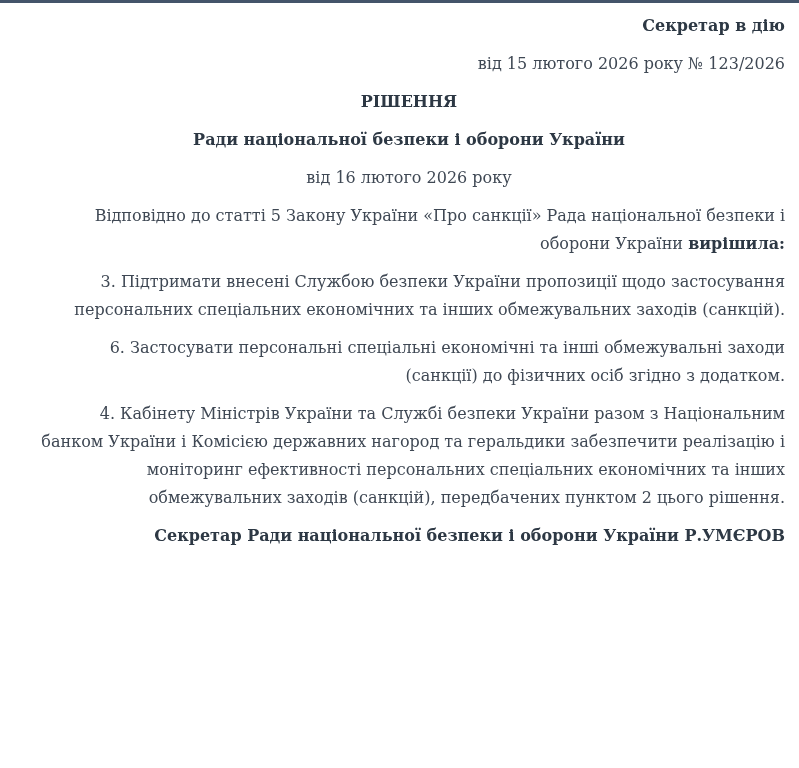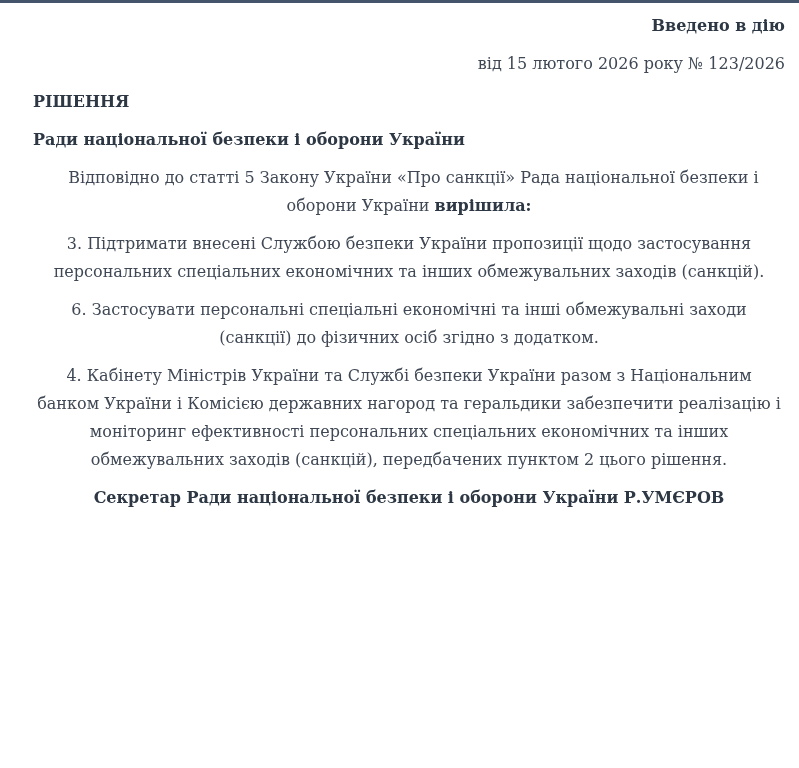--- a/index.html
+++ b/index.html
@@ -20,46 +20,47 @@
     height: 3px;
     background: var(--top-bar, #44546a);
   }
   .content {
     padding: 9px 14px 0 33px;
   }
   .para {
     font-size: 16px;
     line-height: 28px;
     margin: 0 0 10px 0;
-    text-align: center;
+    text-align: right;
   }
   .right { text-align: right; }
-  .center { text-align: left; }
+  .center { text-align: center; }
   .b {
     font-weight: bold;
     color: var(--heading-text, #2d3844);
   }
   .intro-para { text-indent: 9px; }
   .subject { margin-left: auto; margin-right: auto; max-width: 720px; }
 </style>
 </head>
 <body style="--top-bar: #44546a; --body-text: #3f4854; --heading-text: #2d3844;">
 
 <div class="top-bar"></div>
 
 <div class="content">
 
   <div>
-    <div class="para right b">Введено в дію</div>
+    <div class="para right b">Секретар в дію</div>
     <div class="para right">від 15 лютого 2026 року № 123/2026</div>
   </div>
 
   <div>
     <div class="para center b">РІШЕННЯ</div>
     <div class="para center b">Ради національної безпеки і оборони України</div>
+    <div class="para center">від 16 лютого 2026 року</div>
   </div>
 
   <div class="para intro-para">
     <span>Відповідно до статті 5 Закону України «Про санкції» Рада національної безпеки і оборони України</span>
     <span class="b">вирішила:</span>
   </div>
 
   <div class="para">3. Підтримати внесені Службою безпеки України пропозиції щодо застосування персональних спеціальних економічних та інших обмежувальних заходів (санкцій).</div>
   <div class="para">6. Застосувати персональні спеціальні економічні та інші обмежувальні заходи (санкції) до фізичних осіб згідно з додатком.</div>
   <div class="para">4. Кабінету Міністрів України та Службі безпеки України разом з Національним банком України і Комісією державних нагород та геральдики забезпечити реалізацію і моніторинг ефективності персональних спеціальних економічних та інших обмежувальних заходів (санкцій), передбачених пунктом 2 цього рішення.</div>

